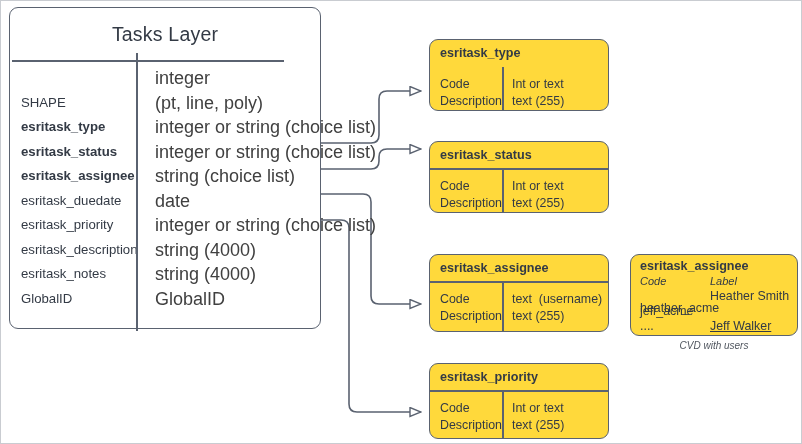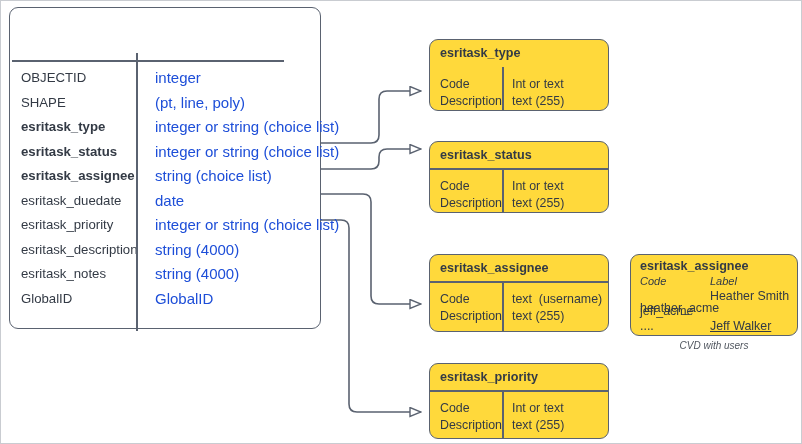--- a/index.html
+++ b/index.html
@@ -67,22 +67,22 @@
     position: absolute;
     left: 11px; top: 0;
     font-size: 13.2px;
     color: #333a45;
     line-height: 24.5px;
   }
   .field-name.bold { font-weight: bold; }
   .field-type {
     position: absolute;
     left: 145px; top: 0;
-    font-size: 15px;
-    color: #1d4ed8;
+    font-size: 18px;
+    color: #404040;
     line-height: 24.5px;
   }
 
   
   .dom-box {
     position: absolute;
     background: #ffd93b;
     border: 1.6px solid #5a6270;
     border-radius: 9px;
     z-index: 3;
@@ -189,24 +189,24 @@
 
       <path d="M320,168 L370,168 Q378,168 378,160 L378,156 Q378,148 386,148 L420,148" marker-end="url(#arrow)"></path>
 
       <path d="M320,193 L362,193 Q370,193 370,201 L370,295 Q370,303 378,303 L420,303" marker-end="url(#arrow)"></path>
 
       <path d="M320,219 L340,219 Q348,219 348,227 L348,403 Q348,411 356,411 L420,411" marker-end="url(#arrow)"></path>
     </g>
   </svg>
 
   <div class="main-entity">
+    <div class="main-title">Tasks Layer</div>
     <div class="main-title-rule"></div>
     <div class="field-rows" id="field-rows">
         <div class="field-row">
-          <span class="field-name">OBJECTID</span>
           <span class="field-type">integer</span>
         </div>
         <div class="field-row">
           <span class="field-name">SHAPE</span>
           <span class="field-type">(pt, line, poly)</span>
         </div>
         <div class="field-row">
           <span class="field-name bold">esritask_type</span>
           <span class="field-type">integer or string (choice list)</span>
         </div>

